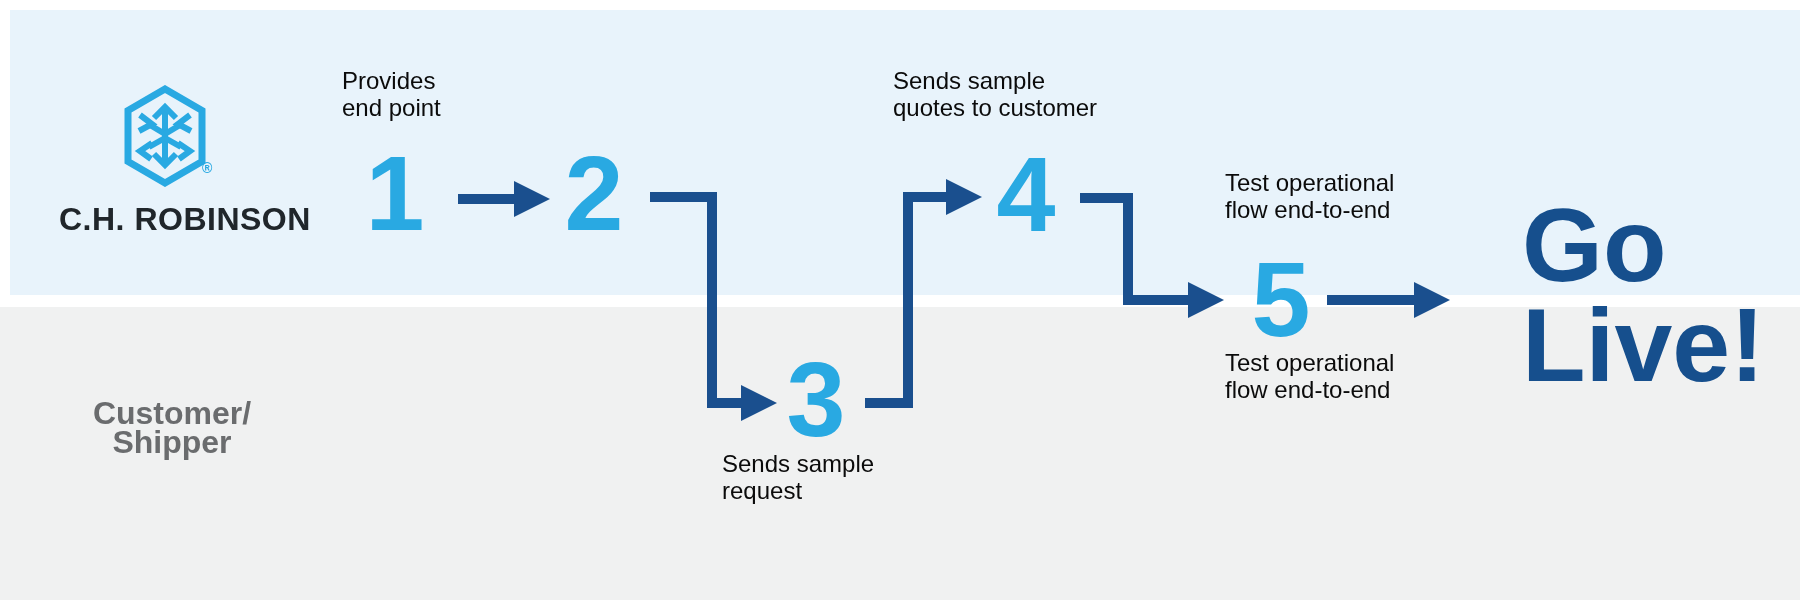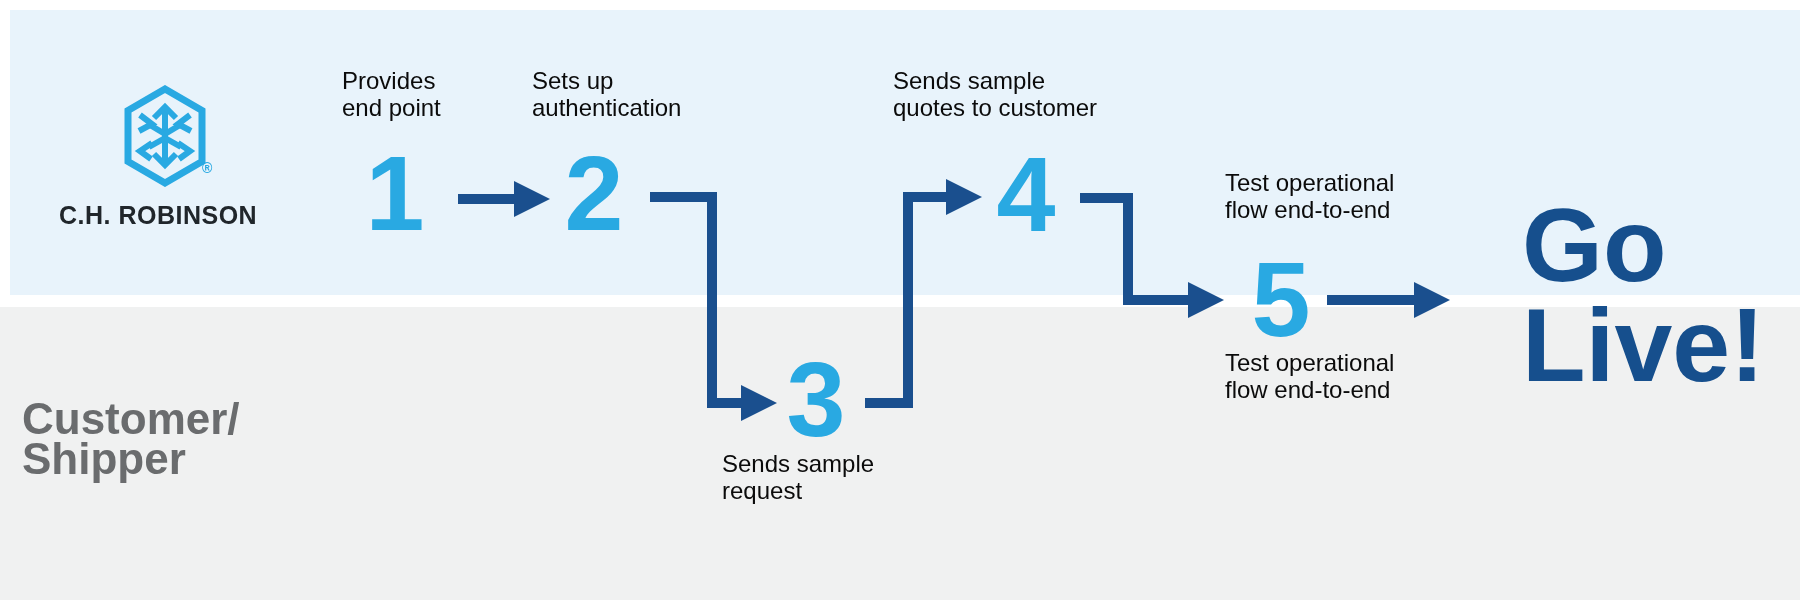--- a/index.html
+++ b/index.html
@@ -21,21 +21,21 @@
   .lane-bottom{position:absolute;left:0;top:307px;width:1800px;height:293px;background:var(--lane-bottom-bg);}
 
   .arrows{position:absolute;left:0;top:0;width:1800px;height:600px;}
   .ar{fill:none;stroke:var(--accent-navy);stroke-width:10;}
   .ah{fill:var(--accent-navy);stroke:none;}
 
   .logo-icon{position:absolute;left:123px;top:85px;width:84px;height:102px;}
   .hex{fill:none;stroke:var(--accent-light-blue);stroke-width:7;}
   .mark{fill:none;stroke:var(--accent-light-blue);stroke-width:6;}
   .reg{position:absolute;left:202px;top:160px;font-size:14px;font-weight:bold;color:var(--accent-light-blue);}
-  .wordmark{position:absolute;left:59px;top:201px;font-size:25px;font-weight:bold;
+  .wordmark{position:absolute;left:59px;top:201px;font-size:32px;font-weight:bold;
     letter-spacing:0.5px;color:var(--wordmark-dark);white-space:nowrap;}
 
   .step-num{position:absolute;width:120px;text-align:center;font-size:106px;font-weight:bold;
     color:var(--accent-light-blue);line-height:1;}
   .num-1{left:335px;top:140px;}
   .num-2{left:534px;top:140px;}
   .num-3{left:756px;top:346px;}
   .num-4{left:966px;top:141px;}
   .num-5{left:1221px;top:246px;}
 
@@ -44,22 +44,22 @@
   .label-1{left:342px;top:68px;}
   .label-2{left:532px;top:68px;}
   .label-3{left:722px;top:451px;}
   .label-4{left:893px;top:68px;}
   .label-5a{left:1225px;top:170px;}
   .label-5b{left:1225px;top:350px;}
 
   .outcome{position:absolute;left:1494px;top:196px;font-size:104px;font-weight:bold;
     color:var(--go-live-navy);line-height:0.96;white-space:pre-line;margin-left:28px;}
 
-  .lane-label{position:absolute;left:22px;top:399px;width:300px;text-align:left;
-    font-size:44px;font-weight:bold;color:var(--lane-label-gray);line-height:0.92;white-space:pre-line;}
+  .lane-label{position:absolute;left:22px;top:399px;width:300px;text-align:center;
+    font-size:32px;font-weight:bold;color:var(--lane-label-gray);line-height:0.92;white-space:pre-line;}
 </style>
 </head>
 <body>
 
 <div class="canvas">
 
   <div class="lane-top"></div>
   <div class="lane-bottom"></div>
 
   <svg class="arrows" viewBox="0 0 1800 600">
@@ -99,22 +99,20 @@
     <line class="mark" x1="42" y1="53" x2="58" y2="62"></line>
     <polyline class="mark" points="55,58 67,66 56,74"></polyline>
   </svg>
   <div class="reg">®</div>
   <div class="wordmark">C.H. ROBINSON</div>
 
   <div class="step-label label-1">Provides
 end point</div>
   <div class="step-num num-1">1</div>
 
-  <div class="step-label label-2">Sets up
-authentication</div>
   <div class="step-num num-2">2</div>
 
   <div class="step-num num-3">3</div>
   <div class="step-label label-3">Sends sample
 request</div>
 
   <div class="step-label label-4">Sends sample
 quotes to customer</div>
   <div class="step-num num-4">4</div>
 

